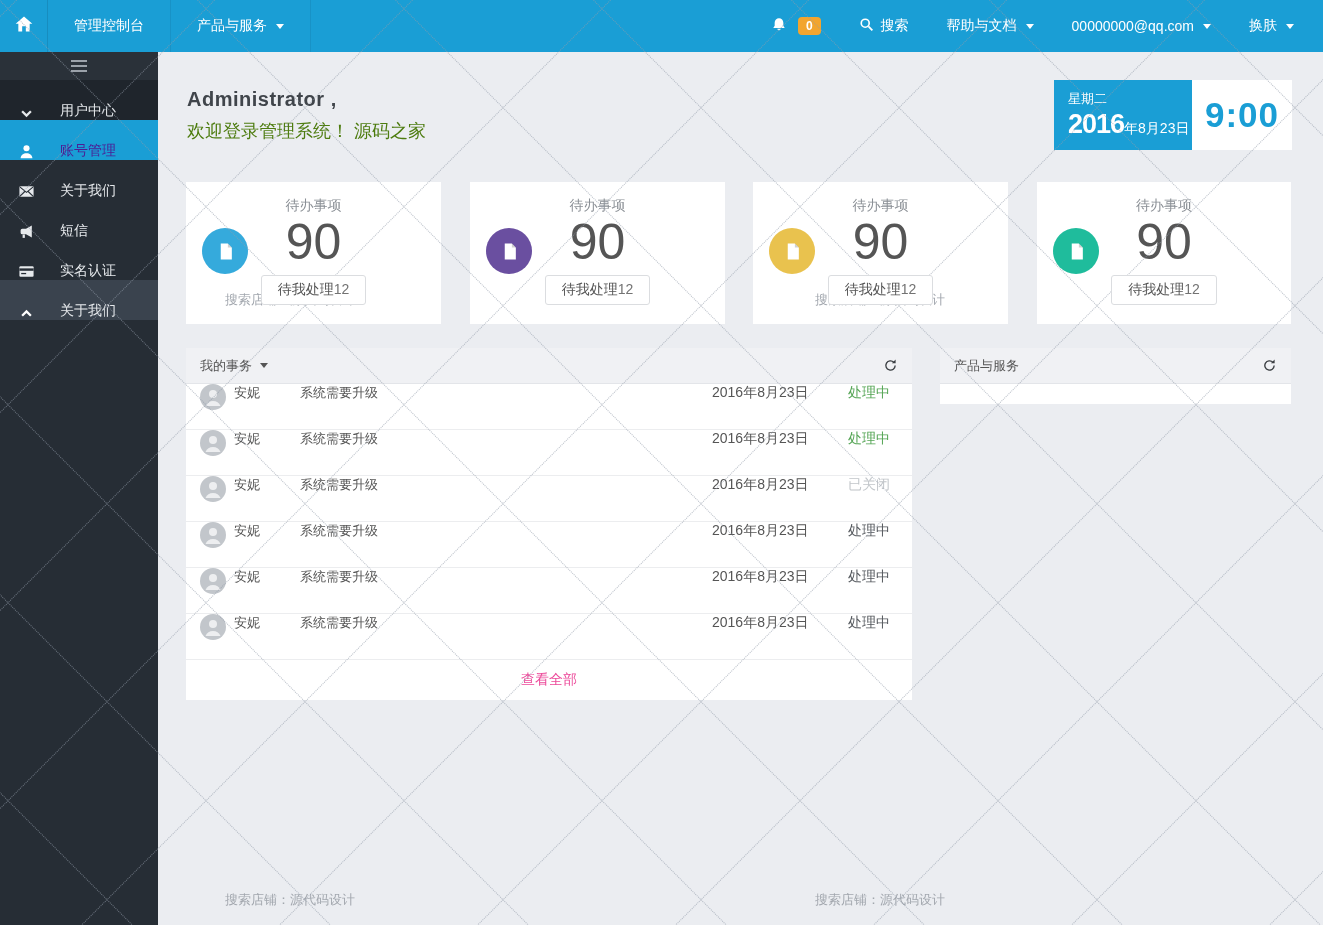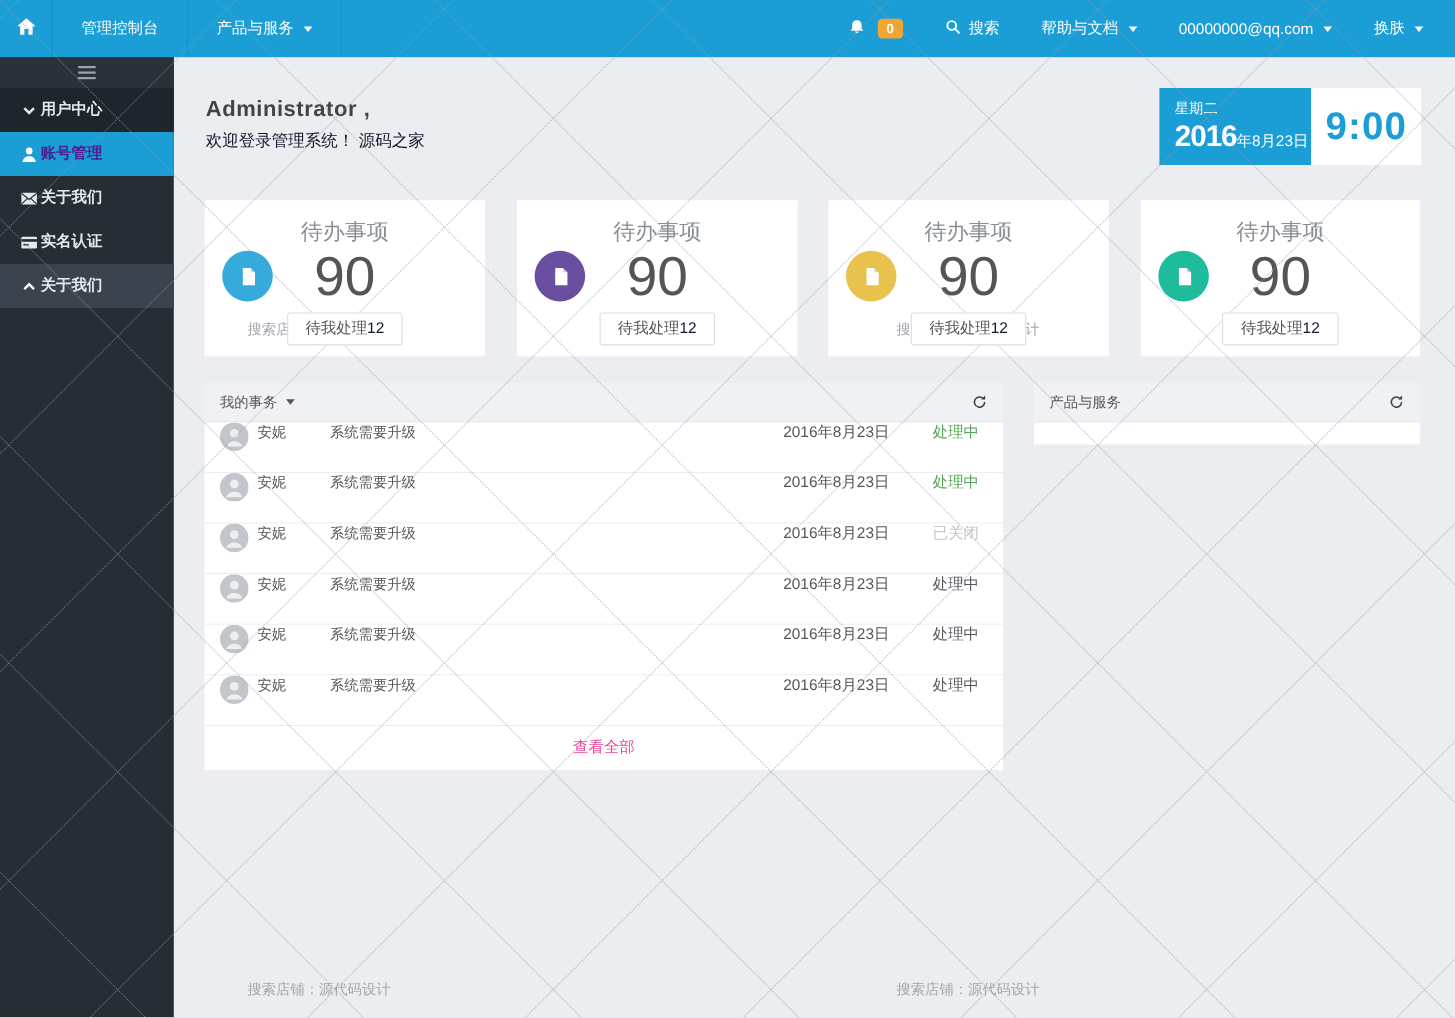--- a/index.html
+++ b/index.html
@@ -14,48 +14,48 @@
   .nav-right { margin-left:auto; display:flex; align-items:stretch; padding-right:10px; }
   .nav-right .nav-item { border-right:none; padding:0 19px; }
   .badge { background:#F2A52F; border-radius:4px; padding:2px 8px; font-size:12px; line-height:1.2; color:#fff; margin-left:4px; font-weight:bold; }
   .caret-down { width:0; height:0; border-left:4px solid transparent; border-right:4px solid transparent; border-top:5px solid currentColor; display:inline-block; margin-left:2px; }
 
   
   .sidebar { position:absolute; top:52px; left:0; width:158px; bottom:0; background:#262D35; z-index:2; }
   .side-strip { height:28px; background:#2A3139; display:flex; align-items:center; justify-content:center; cursor:pointer; }
   .hamburger { display:flex; flex-direction:column; gap:3px; }
   .hamburger i { display:block; width:16px; height:2px; background:#9BA2AA; }
-  .side-item { height:40px; display:flex; align-items:center; padding-left:17px; gap:2px; color:#E6E9EC; font-size:14px; cursor:pointer;font-weight:bold; }
+  .side-item { height:40px; display:flex; align-items:flex-end; padding-left:17px; gap:25px; color:#E6E9EC; font-size:14px; cursor:pointer; }
   .side-item .ic { width:18px; display:flex; justify-content:center; align-items:center; }
   .side-item.group-open { background:#1F252C; }
   .side-item.active { background:#1A9ED5; color:#4c1d95; }
   .side-item.group-about { background:#3A434E; }
 
   
   .welcome { position:absolute; left:187px; top:88px; }
   .welcome h1 { font-size:20px; font-weight:bold; color:#40454B; letter-spacing:.5px; }
-  .welcome p { margin-top:8px; font-size:15px; color:#0f172a; }
+  .welcome p { margin-top:8px; font-size:18px; color:#4d7c0f; }
 
   
   .datewidget { position:absolute; left:1054px; top:80px; height:70px; display:flex; }
   .dw-blue { width:138px; background:#1A9ED5; color:#fff; padding:10px 0 0 14px; }
   .dw-week { font-size:13px; }
   .dw-line { margin-top:1px; white-space:nowrap; }
   .dw-year { font-size:27px; font-weight:bold; letter-spacing:-1px; }
   .dw-rest { font-size:14px; }
   .dw-time { width:100px; background:#fff; display:flex; align-items:center; justify-content:center; font-size:35px; font-weight:bold; color:#1A9ED5; letter-spacing:1px; }
 
   
   .card { position:absolute; top:182px; width:255px; height:142px; background:#fff; }
   .card.c1 { left:186px; } .card.c2 { left:470px; } .card.c3 { left:753px; } .card.c4 { left:1037px; width:254px; }
   .card .circle { position:absolute; left:16px; top:46px; width:46px; height:46px; border-radius:50%; display:flex; align-items:center; justify-content:center; }
-  .card .title { margin-top:15px; text-align:center; font-size:20px; color:#8A8F95; }
+  .card .title { margin-top:15px; text-align:center; font-size:14px; color:#8A8F95; }
   .card .value { text-align:center; font-size:50px; color:#555; line-height:1.0; margin-top:2px; }
   .card .btn { position:relative; z-index:6; display:block; margin:8px auto 0; width:max-content; background:#fff; border:1px solid #DBDDE0; border-radius:3px; padding:5px 16px; font-size:14px; color:#555; cursor:pointer; }
-  .card .btn .cnt { color:#0f172a; }
+  .card .btn .cnt { color:#737373; }
 
   
   .panel { position:absolute; }
   .tasks-panel { left:186px; top:348px; width:726px; }
   .stats-panel { left:940px; top:348px; width:351px; }
   .panel-header { height:36px; background:#F0F1F4; border-bottom:1px solid #E3E5E9; display:flex; align-items:center; padding:0 14px; font-size:13px; color:#555; }
   .panel-title { display:flex; align-items:center; gap:6px; cursor:pointer; }
   .refresh-btn { margin-left:auto; cursor:pointer; display:flex; align-items:center; }
   .panel-body-empty { height:20px; background:#fff; }
 
@@ -153,20 +153,29 @@
       <span>账号管理</span>
     </div>
     <div class="side-item">
       <span class="ic">
         <svg width="17" height="17" viewBox="0 0 24 24">
             <rect x="2" y="4.5" width="20" height="15" rx="1.5" fill="#E6E9EC"></rect>
             <path d="M2.5 5.5L12 13.2 21.5 5.5M2.5 18.8l7.2-6.8M21.5 18.8l-7.2-6.8" stroke="#262D35" stroke-width="1.5" fill="none"></path>
           </svg>
       </span>
       <span>关于我们</span>
+    </div>
+    <div class="side-item">
+      <span class="ic">
+        <svg width="17" height="17" viewBox="0 0 24 24">
+            <path d="M19.5 3.5v17l-8.2-4.6H6a2.3 2.3 0 0 1-2.3-2.3v-3.2A2.3 2.3 0 0 1 6 8.1h5.3z" fill="#E6E9EC"></path>
+            <path d="M6.5 16.2V21h3.2v-4.8z" fill="#E6E9EC"></path>
+          </svg>
+      </span>
+      <span>短信</span>
     </div>
     <div class="side-item">
       <span class="ic">
         <svg width="17" height="17" viewBox="0 0 24 24">
             <rect x="2" y="4.5" width="20" height="15" rx="1.6" fill="#E6E9EC"></rect>
             <rect x="2" y="7.6" width="20" height="3.4" fill="#262D35"></rect>
             <rect x="4.5" y="14" width="7" height="1.8" fill="#262D35"></rect>
           </svg>
       </span>
       <span>实名认证</span>

